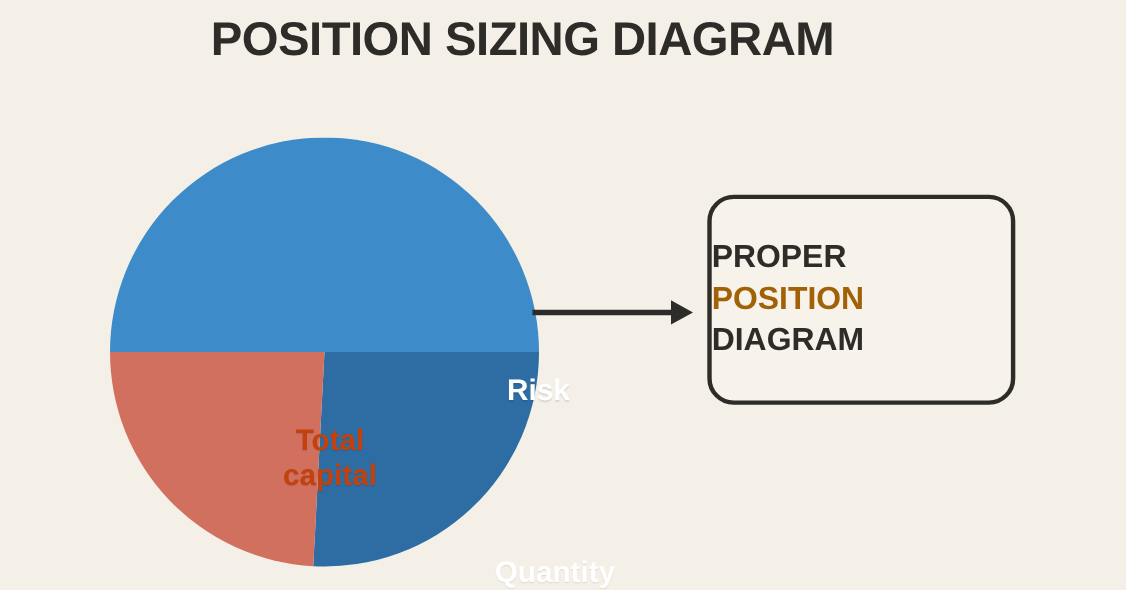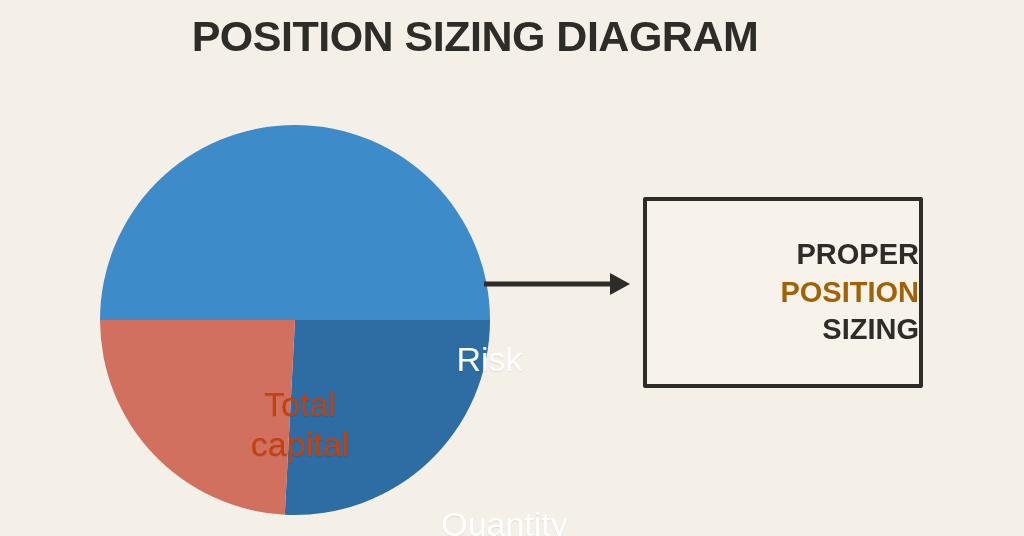--- a/index.html
+++ b/index.html
@@ -47,22 +47,22 @@
   }
   #pie-svg {
     display: block;
     width: 390px;
     height: 411px;
   }
 
   .slice-label {
     position: absolute;
     color: #ffffff;
-    font-weight: normal;
-    font-size: 34px;
+    font-weight: bold;
+    font-size: 27px;
     line-height: 1.17;
     text-align: center;
     white-space: nowrap;
     font-family: "Liberation Sans", sans-serif;
     text-shadow: 0 1px 1px rgba(0,0,0,0.10);
   }
   #label-total-capital {
     left: 105px;
     top: 260px;
     width: 190px;
@@ -90,27 +90,26 @@
 
   
   #outcome-box {
     position: absolute;
     left: 643px;
     top: 177px;
     width: 280px;
     height: 191px;
     box-sizing: border-box;
     border: 4px solid #2e2c28;
-    border-radius: 2px;
+    border-radius: 24px;
     background: #f7f2ea;
     display: flex;
     flex-direction: column;
-    align-items: flex-end;
+    align-items: flex-start;
     justify-content: center;
-    margin-top: 20px;
   }
   .outcome-line {
     color: #2e2c28;
     font-weight: bold;
     font-size: 29px;
     line-height: 1.30;
     letter-spacing: 0px;
     text-align: center;
     white-space: nowrap;
     font-family: "Liberation Sans", sans-serif;
@@ -147,16 +146,16 @@
   </div>
 
   <svg id="arrow-svg" viewBox="0 0 152 40">
     <line id="arrow-shaft" x1="4" y1="19" x2="134" y2="19" stroke-width="5" stroke-linecap="butt" stroke="#2e2c28"></line>
     <polygon id="arrow-head" points="130,8 150,19 130,30" fill="#2e2c28"></polygon>
   </svg>
 
   <div id="outcome-box" style="border-color: rgb(46, 44, 40); background: rgb(247, 242, 234);">
     <div class="outcome-line" style="color: rgb(46, 44, 40);">PROPER</div>
     <div class="outcome-line" style="color: #a16207;">POSITION</div>
-    <div class="outcome-line" style="color: rgb(46, 44, 40);">SIZING</div>
+    <div class="outcome-line" style="color: rgb(46, 44, 40);">DIAGRAM</div>
   </div>
 
 </div>
 
 </body></html>

